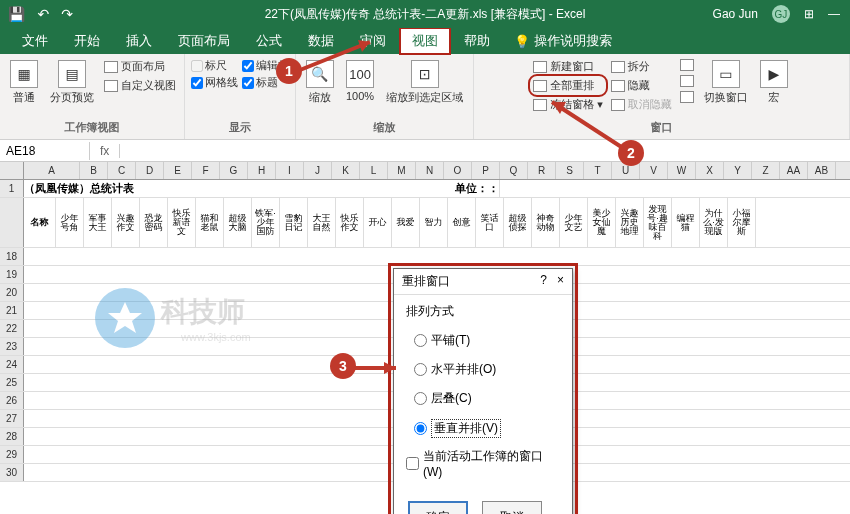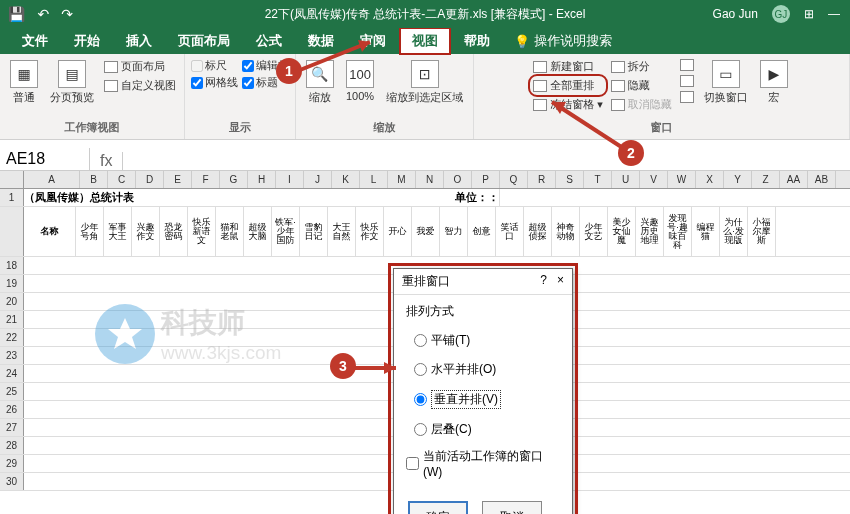--- a/index.html
+++ b/index.html
@@ -6,60 +6,60 @@
 body { width: 850px; height: 514px; background: #fff; overflow: hidden; position: relative; }
 
 .titlebar { background: #217346; height: 28px; display: flex; align-items: center; color: #fff; font-size: 12px; position: relative; }
 .titlebar .qat { display: flex; gap: 12px; padding-left: 8px; }
 .titlebar .qat span { font-size: 14px; }
 .titlebar .title-center { position: absolute; left: 50%; transform: translateX(-50%); white-space: nowrap; }
 .titlebar .right { margin-left: auto; display: flex; align-items: center; gap: 14px; padding-right: 10px; }
 .titlebar .avatar { width: 18px; height: 18px; border-radius: 50%; background: #9fd3b8; color: #217346; font-size: 10px; display: flex; align-items: center; justify-content: center; }
 
 .tabs { background: #217346; height: 26px; display: flex; align-items: center; padding-left: 10px; gap: 2px; color: #fff; font-size: 13px; }
-.tabs .tab { padding: 4px 12px; cursor: pointer; font-weight: bold; }
+.tabs .tab { padding: 4px 12px; cursor: pointer; }
 .tabs .tab.active { background: #fff; color: #217346; outline: 2px solid #b02418; outline-offset: -1px; }
 .tabs .tell { display: flex; align-items: center; gap: 4px; margin-left: 10px; }
 
 .ribbon { background: #f3f2f1; height: 86px; display: flex; border-bottom: 1px solid #d0d0d0; font-size: 11px; color: #333; }
 .ribbon-group { border-right: 1px solid #ddd; padding: 4px 6px; display: flex; flex-direction: column; justify-content: space-between; align-items: center; }
 .ribbon-group .label { font-size: 11px; color: #666; text-align: center; font-weight: bold; }
 .ribbon-group .items { display: flex; gap: 4px; align-items: flex-start; }
 .big-btn { display: flex; flex-direction: column; align-items: center; gap: 2px; padding: 2px 4px; cursor: pointer; }
 .big-btn .icon { width: 28px; height: 28px; background: #fff; border: 1px solid #999; display: flex; align-items: center; justify-content: center; font-size: 14px; }
 .vstack { display: flex; flex-direction: column; gap: 2px; }
 .check-item { display: flex; align-items: center; gap: 2px; font-size: 11px; }
 .check-item input { width: 12px; height: 12px; }
 .small-item { display: flex; align-items: center; gap: 3px; font-size: 11px; padding: 1px 2px; }
 .small-item .si { width: 14px; height: 12px; border: 1px solid #888; background: #fff; }
 .highlighted { outline: 2px solid #b02418; outline-offset: 1px; border-radius: 6px; }
 
-.formula-bar { display: flex; align-items: flex-end; height: 31px; border-bottom: 1px solid #ccc; font-size: 16px; }
+.formula-bar { display: flex; align-items: center; height: 22px; border-bottom: 1px solid #ccc; font-size: 12px; }
 .name-box { width: 90px; padding: 2px 6px; border-right: 1px solid #ccc; }
 .fx { padding: 0 10px; color: #666; border-right: 1px solid #ccc; }
 .fx-input { flex: 1; padding: 2px 6px; }
 
 .grid-area { position: relative; overflow: hidden; }
 .col-headers { display: flex; height: 18px; background: #e8e8e8; border-bottom: 1px solid #999; font-size: 10px; }
 .col-headers .corner { width: 24px; border-right: 1px solid #999; background: #e8e8e8; }
 .col-headers .ch { width: 28px; border-right: 1px solid #ccc; display: flex; align-items: center; justify-content: center; color: #333; }
 
 .data-row { display: flex; height: 18px; border-bottom: 1px solid #ddd; font-size: 10px; }
 .data-row .rh { width: 24px; background: #e8e8e8; border-right: 1px solid #999; display: flex; align-items: center; justify-content: center; color: #333; }
 .data-row .cell { width: 28px; border-right: 1px solid #ddd; display: flex; align-items: center; justify-content: center; overflow: hidden; white-space: nowrap; font-size: 9px; }
-.data-row .cell.wide { width: 52px; }
+.data-row .cell.wide { width: 32px; }
 .data-row .cell.bold { font-weight: bold; font-size: 11px; }
 .data-row.header-row .cell { font-size: 9px; line-height: 1; text-align: center; white-space: normal; word-break: break-all; padding: 1px; }
 .data-row.tall { height: 50px; }
 .data-row.tall .cell { align-items: center; }
 
-.watermark { position: absolute; top: 304px; left: 95px; opacity: 0.4; display: flex; align-items: center; gap: 6px; pointer-events: none; }
+.watermark { position: absolute; top: 288px; left: 95px; opacity: 0.4; display: flex; align-items: center; gap: 6px; pointer-events: none; }
 .watermark .logo { width: 60px; height: 60px; border-radius: 50%; background: #3a9ad9; display: flex; align-items: center; justify-content: center; }
 .watermark .text { font-size: 28px; font-weight: bold; color: #aaa; }
-.watermark .sub { font-size: 19px; color: #bbb; display: block; }
+.watermark .sub { font-size: 11px; color: #bbb; display: block; margin-left: 20px; }
 
 .dialog { position: absolute; top: 268px; left: 393px; width: 180px; background: #fff; border: 1px solid #666; box-shadow: 2px 2px 6px rgba(0,0,0,.3); font-size: 12px; outline: 3px solid #b02418; outline-offset: 2px; }
 .dialog .dlg-title { display: flex; justify-content: space-between; padding: 4px 8px; border-bottom: 1px solid #ddd; }
 .dialog .dlg-body { padding: 8px 12px; }
 .dialog .dlg-body .grp-label { margin-bottom: 6px; }
 .dialog .radio-row { display: flex; align-items: center; gap: 4px; margin: 12px 0 4px 8px; }
 .dialog .radio-row.selected span { border: 1px dotted #333; padding: 0 2px; }
 .dialog .check-row { display: flex; align-items: center; gap: 4px; margin: 10px 0 6px 0; }
 .dialog .dlg-btns { display: flex; gap: 14px; padding: 8px 14px 12px; }
 .dialog .dlg-btns button { width: 60px; height: 32px; border: 1px solid #888; background: #f4f4f4; font-size: 12px; cursor: pointer; }
@@ -364,27 +364,27 @@
   <div class="dlg-body">
     <div class="grp-label">排列方式</div>
     <div class="radio-row">
         <input type="radio" name="arr" style="">
         <span>平铺(T)</span>
       </div>
     <div class="radio-row">
         <input type="radio" name="arr" style="">
         <span>水平并排(O)</span>
       </div>
+    <div class="radio-row">
+        <input type="radio" name="arr" style="">
+        <span>层叠(C)</span>
+      </div>
     <div class="radio-row selected">
         <input type="radio" name="arr" checked="" style="">
         <span>垂直并排(V)</span>
-      </div>
-    <div class="radio-row">
-        <input type="radio" name="arr" style="">
-        <span>层叠(C)</span>
       </div>
     <div class="check-row">
         <input type="checkbox" style="">
         <span>当前活动工作簿的窗口(W)</span>
       </div>
   </div>
   <div class="dlg-btns">
     <button class="primary">确定</button>
     <button>取消</button>
   </div>

